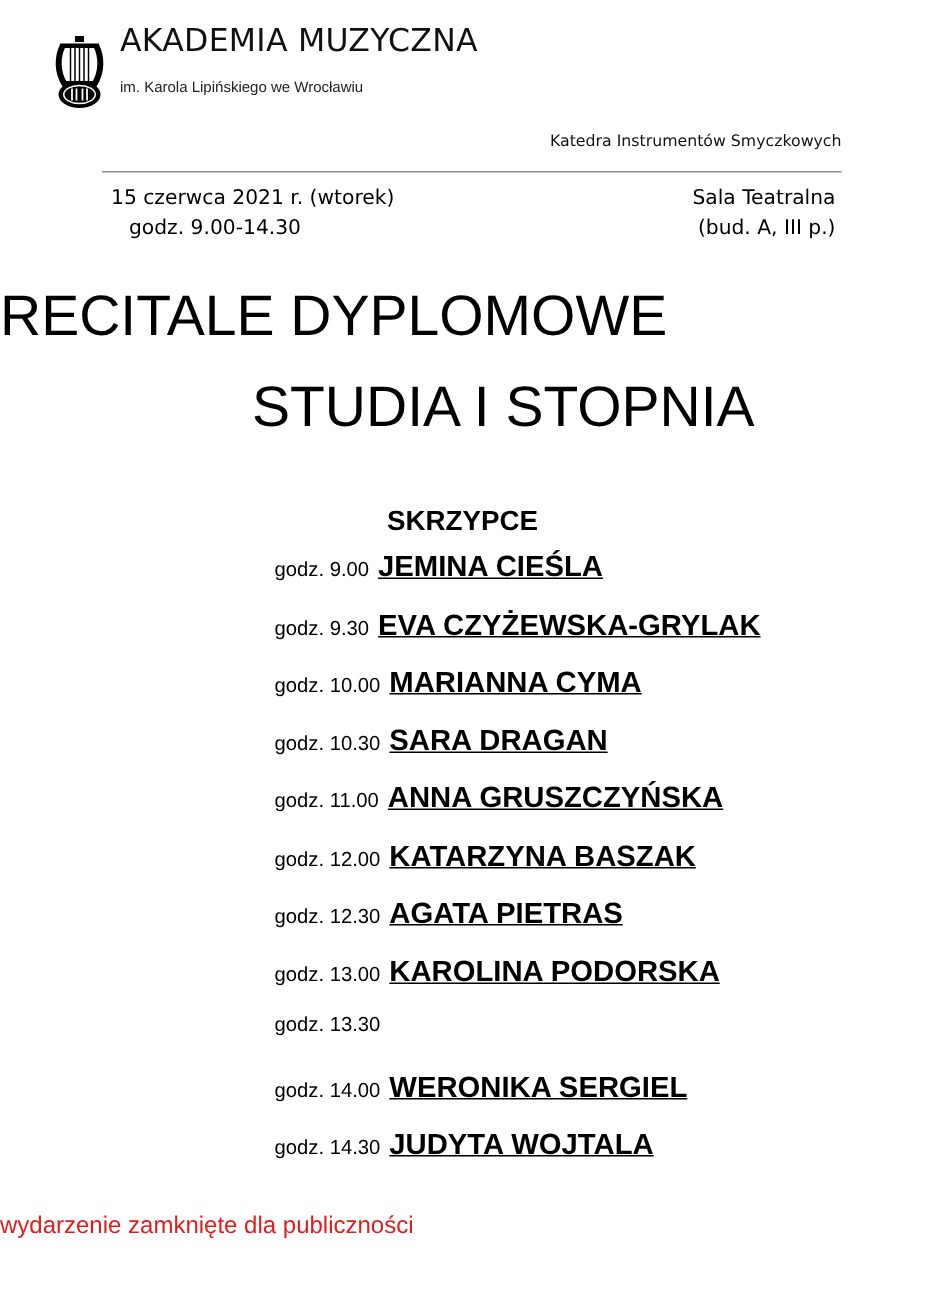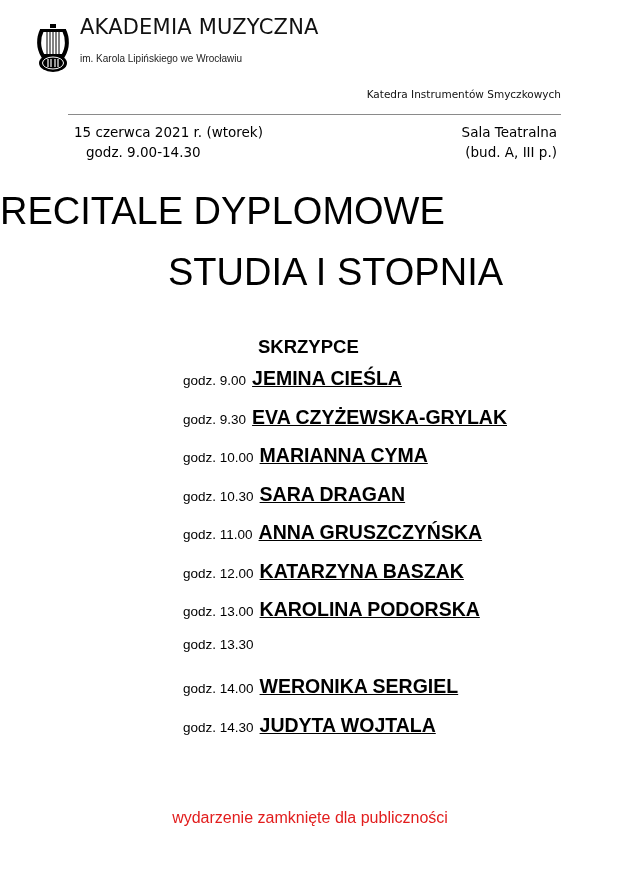--- a/index.html
+++ b/index.html
@@ -42,21 +42,21 @@
     .section {
       left: 258px; top: 336px; font-size: 18.5px; font-weight: bold; white-space: nowrap;
     }
     .schedule { left: 171px; top: 367px; margin-left: 12px; }
     .row {
       height: 38.5px; display: flex; align-items: baseline; white-space: nowrap;
     }
     .row .time { font-size: 13.5px; margin-right: 6px; }
     .row .name { font-size: 19.5px; font-weight: bold; text-decoration: underline; }
     .notice {
-      left: 0; width: 620px; top: 809px; text-align: center;
+      left: 0; width: 620px; top: 809px; text-align: left;
       font-size: 16px; color: #e21d1d; white-space: nowrap;
     }
   </style>
 </head>
 <body>
 
 <div class="abs logo">
   <svg width="34" height="50" viewBox="0 0 34 50">
 
     <path d="M6 6 C2 14, 2 24, 7 32 L27 32 C32 24, 32 14, 28 6" fill="none" stroke="#000" stroke-width="4"></path>
@@ -116,20 +116,24 @@
   </div>
   <div class="row">
     <span class="time">godz. 11.00</span>
     <span class="name">ANNA GRUSZCZYŃSKA</span>
   </div>
   <div class="row">
     <span class="time">godz. 12.00</span>
     <span class="name">KATARZYNA BASZAK</span>
   </div>
   <div class="row">
+    <span class="time">godz. 12.30</span>
+    <span class="name">AGATA PIETRAS</span>
+  </div>
+  <div class="row">
     <span class="time">godz. 13.00</span>
     <span class="name">KAROLINA PODORSKA</span>
   </div>
   <div class="row">
     <span class="time">godz. 13.30</span>
   </div>
   <div class="row">
     <span class="time">godz. 14.00</span>
     <span class="name">WERONIKA SERGIEL</span>
   </div>

